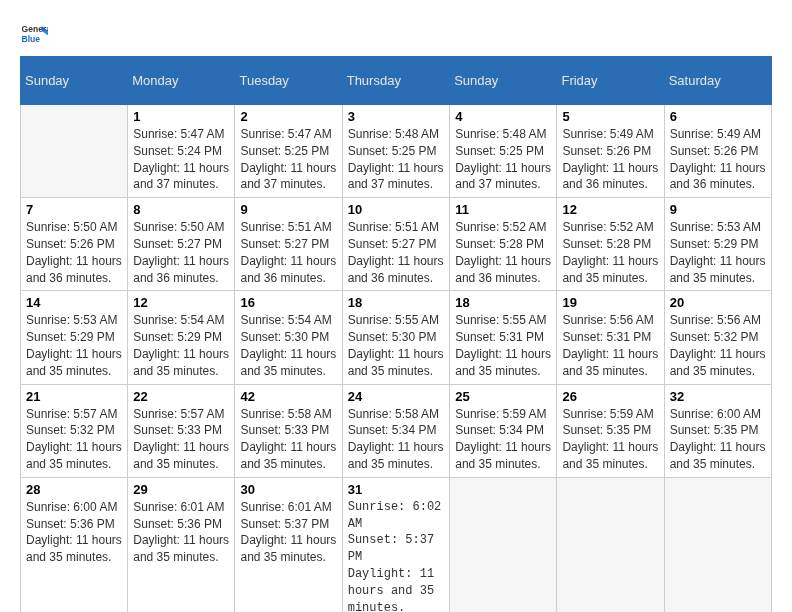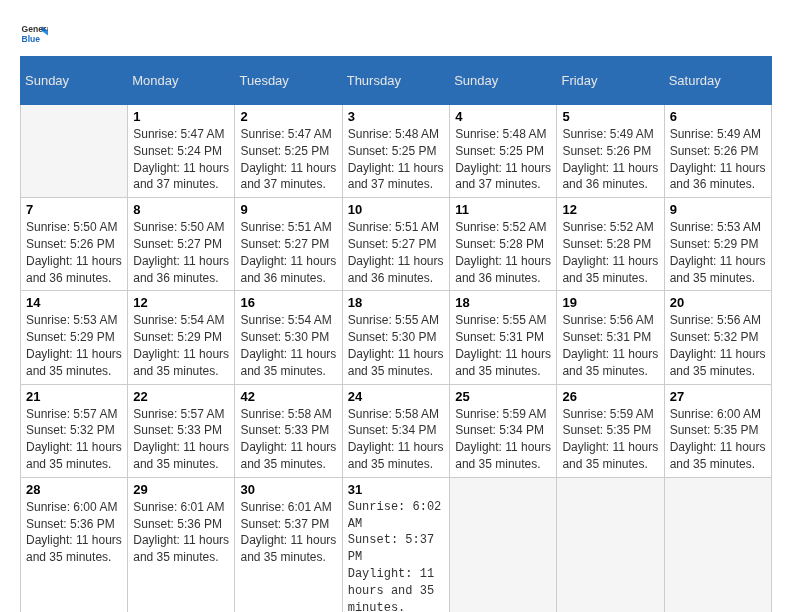--- a/index.html
+++ b/index.html
@@ -264,21 +264,21 @@
 Sunset: 5:34 PM
 Daylight: 11 hours and 35 minutes.</div>
         </td>
         <td>
           <span class="day-num">26</span>
           <div class="day-info" style="white-space: pre-line;">Sunrise: 5:59 AM
 Sunset: 5:35 PM
 Daylight: 11 hours and 35 minutes.</div>
         </td>
         <td>
-          <span class="day-num">27</span>
+          <span class="day-num">32</span>
           <div class="day-info" style="white-space: pre-line;">Sunrise: 6:00 AM
 Sunset: 5:35 PM
 Daylight: 11 hours and 35 minutes.</div>
         </td>
       </tr>
       <tr>
         <td>
           <span class="day-num">28</span>
           <div class="day-info" style="white-space: pre-line;">Sunrise: 6:00 AM
 Sunset: 5:36 PM

